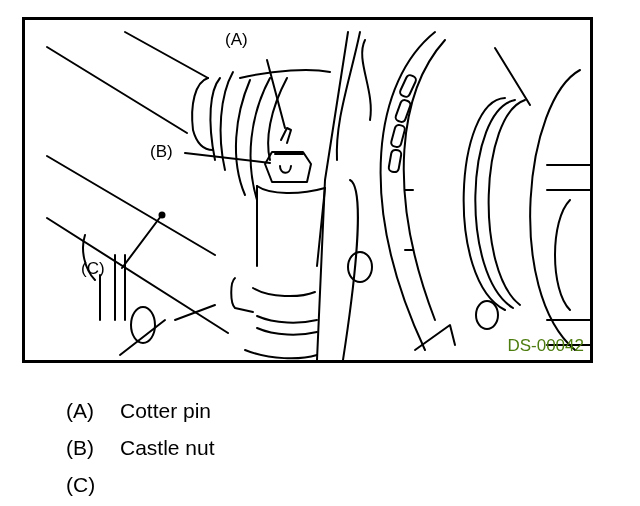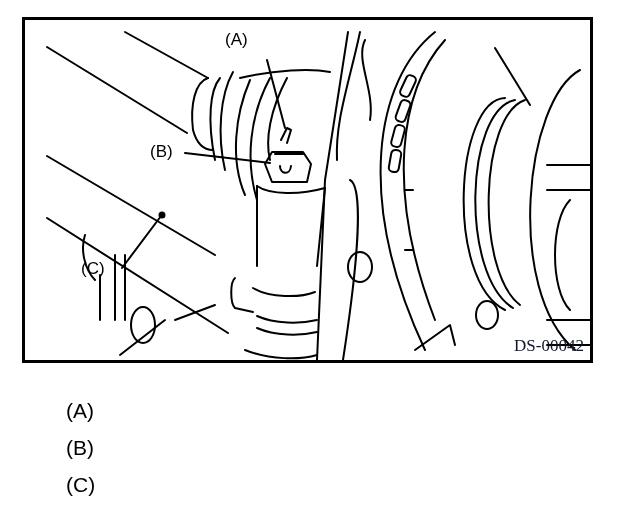--- a/index.html
+++ b/index.html
@@ -1,20 +1,20 @@
 <!DOCTYPE html>
 <html><head>
 <meta charset="utf-8">
 <style>
   html, body { margin:0; padding:0; background:#ffffff; }
   body { width:640px; height:506px; position:relative; overflow:hidden; font-family:"Liberation Sans", sans-serif; }
   #figure { position:absolute; left:22px; top:17px; width:565px; height:340px; border:3px solid #000; background:#fff; }
   #figure svg { position:absolute; left:0; top:0; width:565px; height:340px; }
   .lbl { position:absolute; font-size:17px; color:#000; line-height:1; }
-  #fig-id { position:absolute; right:6px; bottom:4px; font-size:17px; color:#0f172a;font-family:Liberation Serif, serif; }
+  #fig-id { position:absolute; right:6px; bottom:4px; font-size:17px; color:#4d7c0f; }
   #legend { position:absolute; left:66px; top:392px; }
   .leg-row { height:37px; display:flex; align-items:center; font-size:21px; color:#000; }
   .leg-key { width:54px; }
 </style>
 </head>
 <body>
 
 <div id="figure">
   <svg viewBox="0 0 565 340" fill="none" stroke="#000" stroke-width="2" stroke-linecap="round" stroke-linejoin="round">
 
@@ -92,20 +92,22 @@
   <span class="lbl" style="left:200px;top:11px;">(A)</span>
   <span class="lbl" style="left:125px;top:123px;">(B)</span>
   <span class="lbl" style="left:56px;top:240px;">(C)</span>
 
   <span id="fig-id">DS-00042</span>
 </div>
 
 <div id="legend">
   <div class="leg-row">
     <span class="leg-key">(A)</span>
+    <span>Cotter pin</span>
   </div>
   <div class="leg-row">
     <span class="leg-key">(B)</span>
+    <span>Castle nut</span>
   </div>
   <div class="leg-row">
     <span class="leg-key">(C)</span>
   </div>
 </div>
 
 </body></html>

